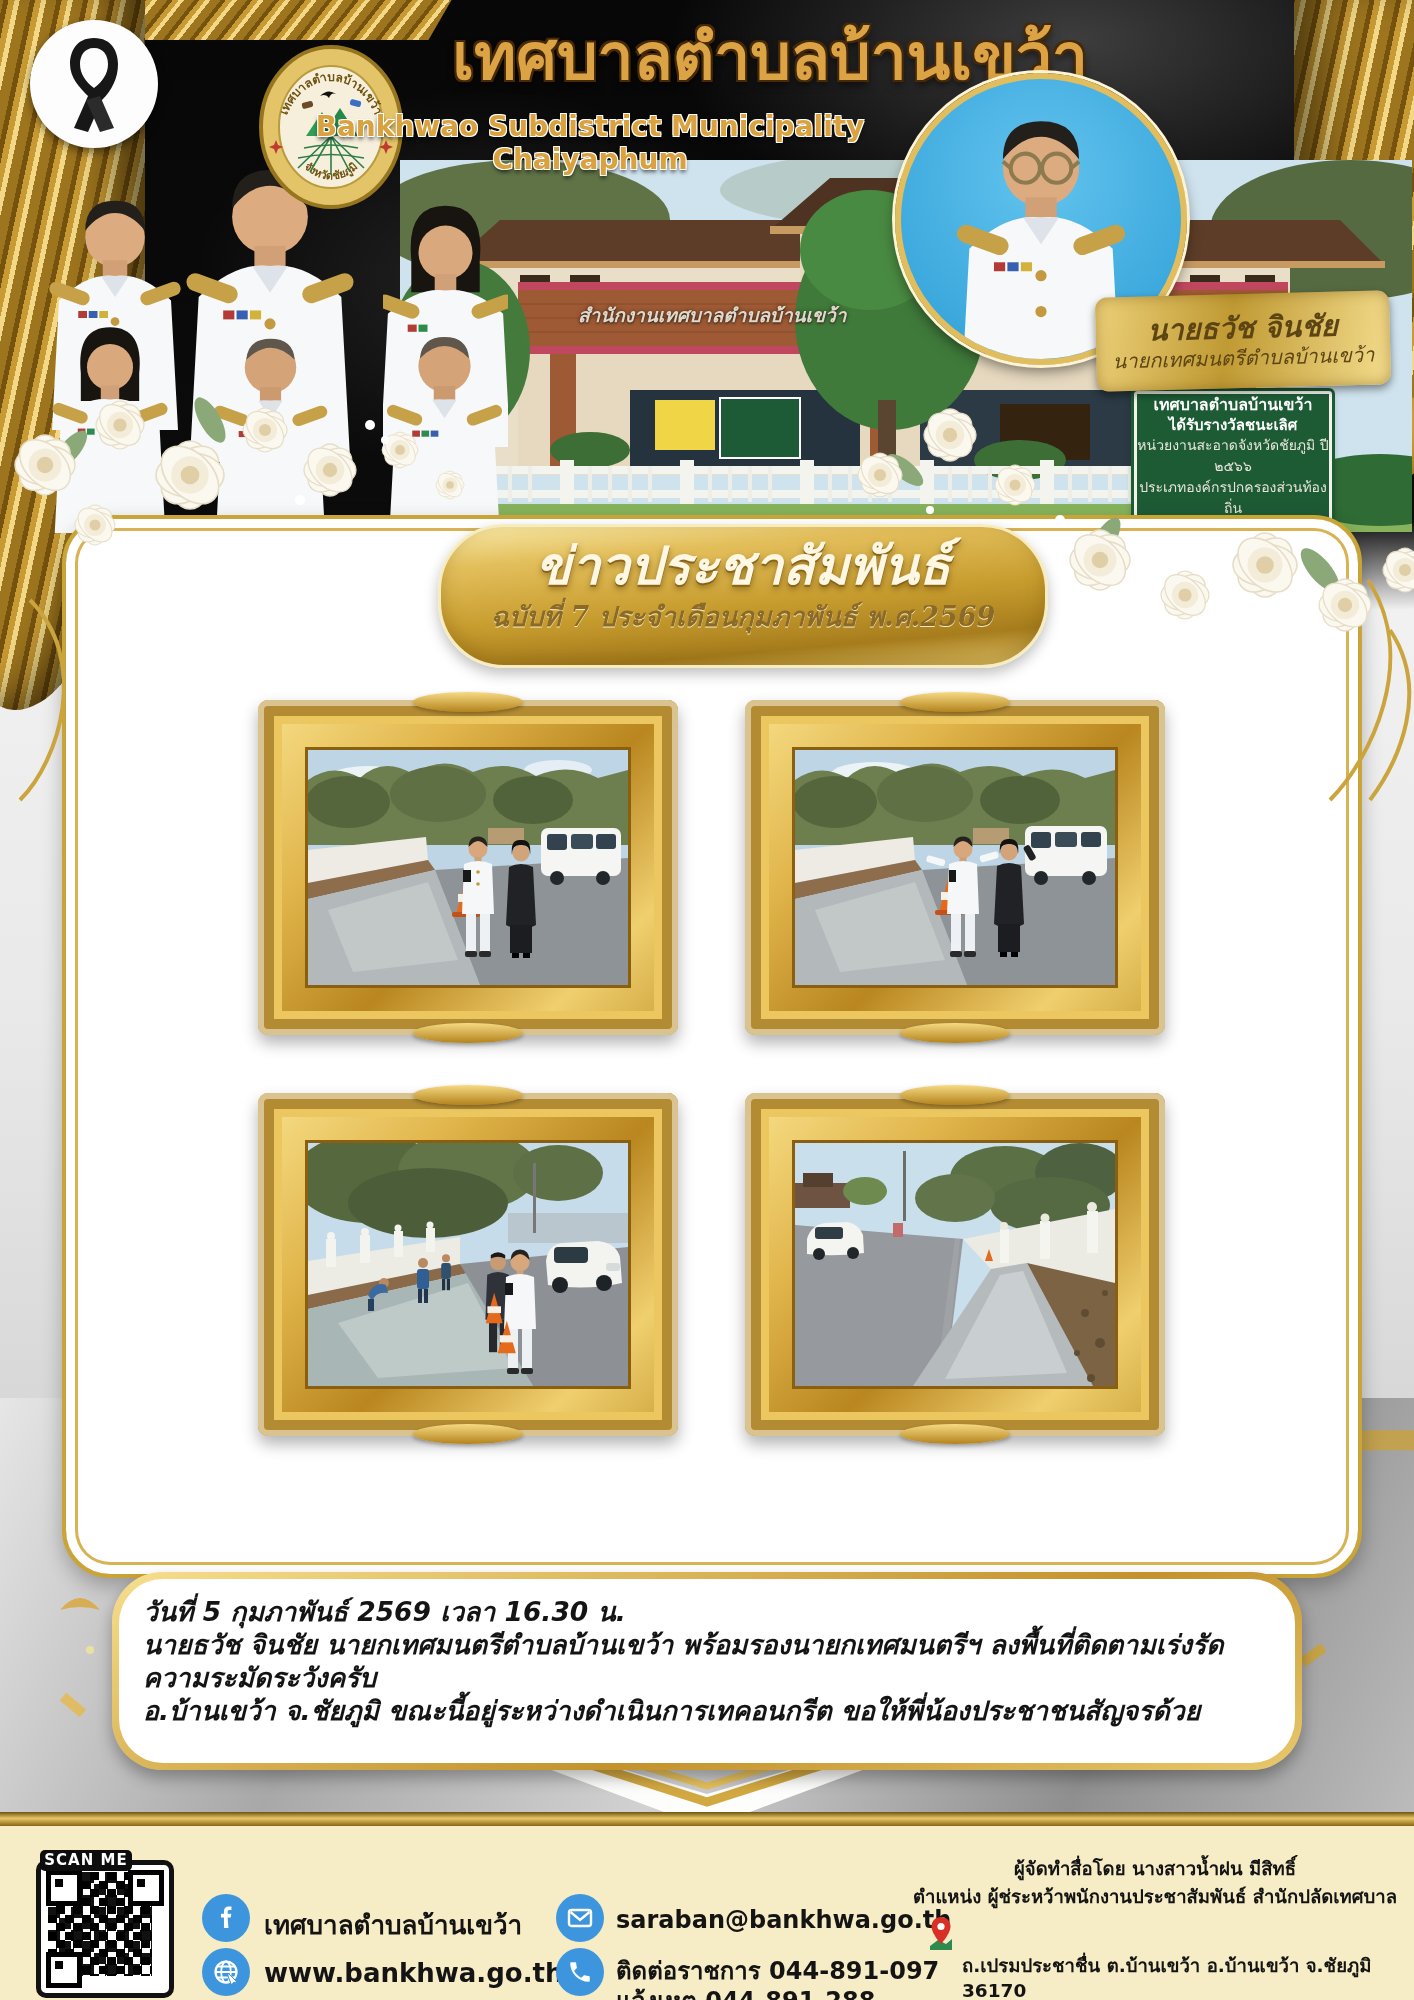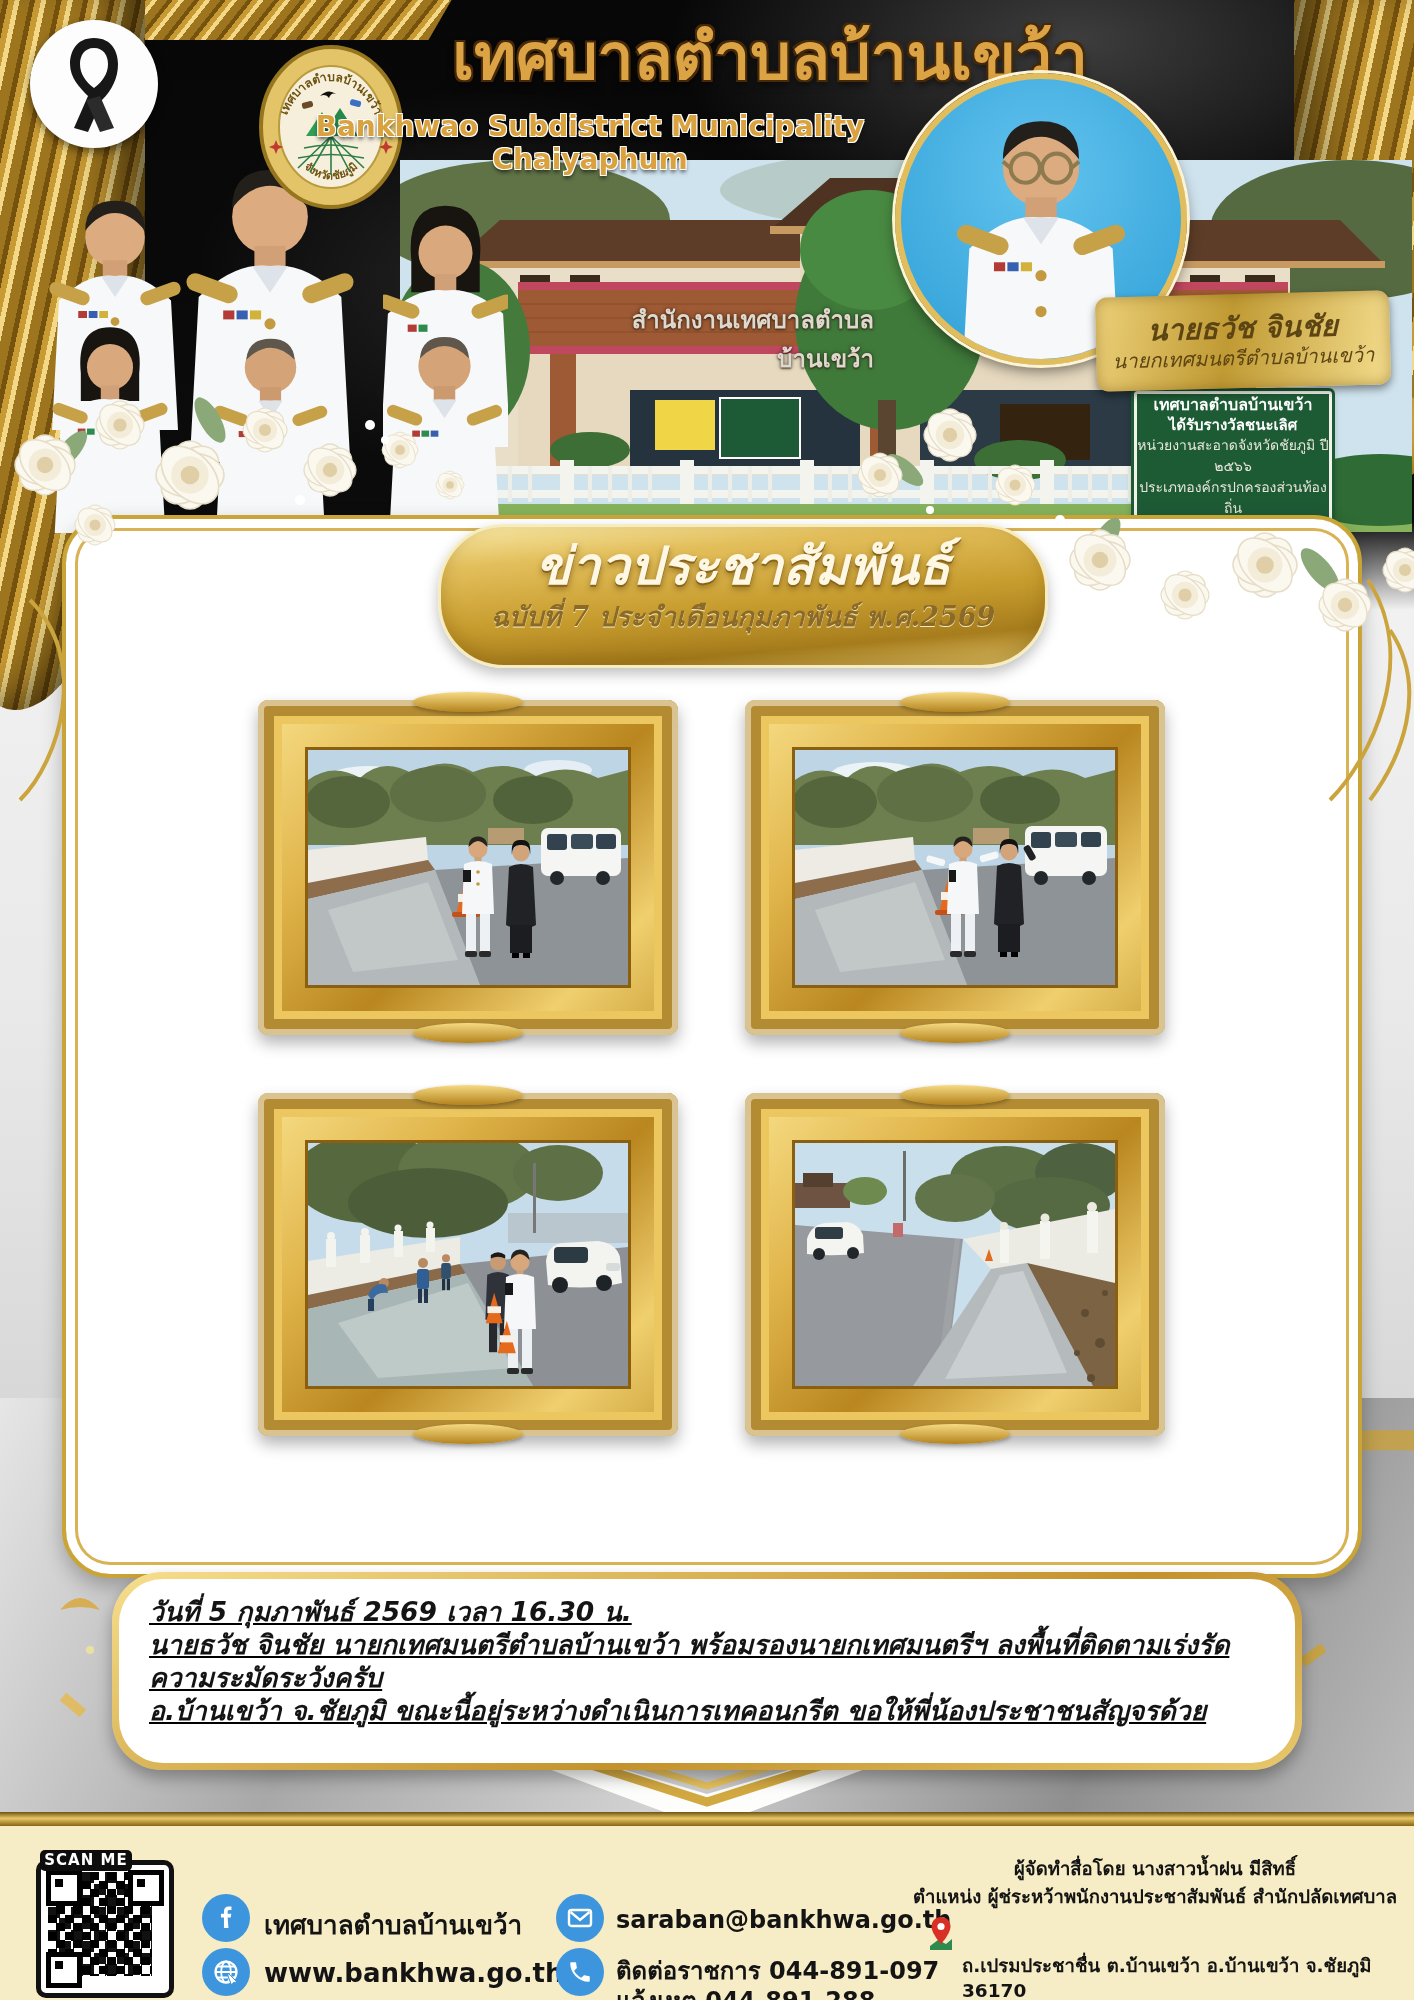--- a/index.html
+++ b/index.html
@@ -34,22 +34,22 @@
     box-shadow:0 4px 10px rgba(0,0,0,.5);}
   .logo{left:258px;top:44px;width:146px;height:166px;z-index:4;}
   .title-th{left:390px;top:14px;width:760px;text-align:center;z-index:4;font-size:64px;line-height:1.35;
     font-weight:bold;color:#dba343;font-family:"DejaVu Serif","Liberation Serif",serif;
     text-shadow:-2px -2px 0 #45290a,2px -2px 0 #45290a,-2px 2px 0 #45290a,2px 2px 0 #45290a,0 5px 8px rgba(0,0,0,.65);}
   .title-en{left:300px;top:110px;width:580px;text-align:center;z-index:4;font-size:28px;font-weight:bold;color:#d9a23f;
     text-shadow:-1px -1px 0 #fff,1px -1px 0 #fff,-1px 1px 0 #fff,1px 1px 0 #fff,0 3px 4px rgba(0,0,0,.7);}
   
   .building{left:400px;top:160px;width:1012px;height:372px;z-index:2;}
   .building svg{display:block;width:100%;height:100%;}
-  .building-sign{left:578px;top:300px;width:296px;text-align:right;z-index:3;font-size:24px;font-weight:bold;
-    color:#ded9cd;text-shadow:0 1px 2px #3a2012,0 0 4px rgba(0,0,0,.5);}
+  .building-sign{left:578px;top:300px;width:296px;text-align:left;z-index:3;font-size:19px;font-weight:bold;
+    color:#ded9cd;text-shadow:0 1px 2px #3a2012,0 0 4px rgba(0,0,0,.5);font-style:italic;}
   
   .official{z-index:3;}
   .official svg,.mayor-face svg{display:block;width:100%;height:100%;}
   
   .mayor-circle{left:895px;top:73px;width:280px;height:280px;border-radius:50%;z-index:4;overflow:hidden;
     background:radial-gradient(circle at 50% 35%,#62c3ee,#2d9ed6);
     border:6px solid #e2bd5d;box-shadow:0 0 0 3px #fdf4d5,0 6px 14px rgba(0,0,0,.5);}
   .mayor-face{position:absolute;left:10%;top:8%;width:80%;height:92%;}
   .plate{left:1096px;top:294px;width:294px;height:94px;z-index:5;border-radius:12px;transform:rotate(-1.5deg);
     background:linear-gradient(100deg,#ecd079 0%,#c09a33 45%,#f4dd8e 100%);
@@ -87,21 +87,21 @@
     width:110px;height:20px;border-radius:50%;background:linear-gradient(#f6da84,#b4831c);
     box-shadow:0 2px 4px rgba(0,0,0,.3);}
   .frame::before{top:-8px;} .frame::after{bottom:-8px;}
   .photo{position:absolute;left:50px;top:50px;right:50px;bottom:50px;overflow:hidden;background:#9aa8b2;
     box-shadow:0 0 0 3px #8a5f10;}
   .photo svg{display:block;width:100%;height:100%;}
   
   .announce{left:112px;top:1572px;width:1190px;height:198px;z-index:8;border-radius:50px;padding:0;
     background:linear-gradient(160deg,#f7df8e,#c3922c 60%,#e8c96d);box-shadow:0 8px 16px rgba(0,0,0,.3);}
   .announce-inner{position:absolute;left:7px;top:7px;right:7px;bottom:7px;background:#fff;border-radius:44px;
-    padding:16px 30px 0 30px;text-decoration:underline;}
+    padding:16px 30px 0 24px;}
   .a-line{font-size:26.5px;line-height:33px;font-weight:bold;font-style:italic;color:#141414;white-space:nowrap;}
   .chevron{left:530px;top:1742px;width:354px;height:86px;z-index:7;}
   
   .footer-band{left:0;top:1812px;width:1414px;height:14px;z-index:9;
     background:linear-gradient(#6e5210,#e7c766 45%,#8a6414);}
   .footer{left:0;top:1826px;width:1414px;height:174px;background:#f6ecc6;z-index:9;}
   .qr-wrap{left:36px;top:1860px;width:128px;height:128px;background:#fff;border:5px solid #111;border-radius:10px;z-index:10;}
   .qr{position:absolute;left:7px;top:7px;width:104px;height:104px;
     background:
       conic-gradient(#000 25%,transparent 0 50%,#000 0 75%,transparent 0) 0 0/17px 17px,

